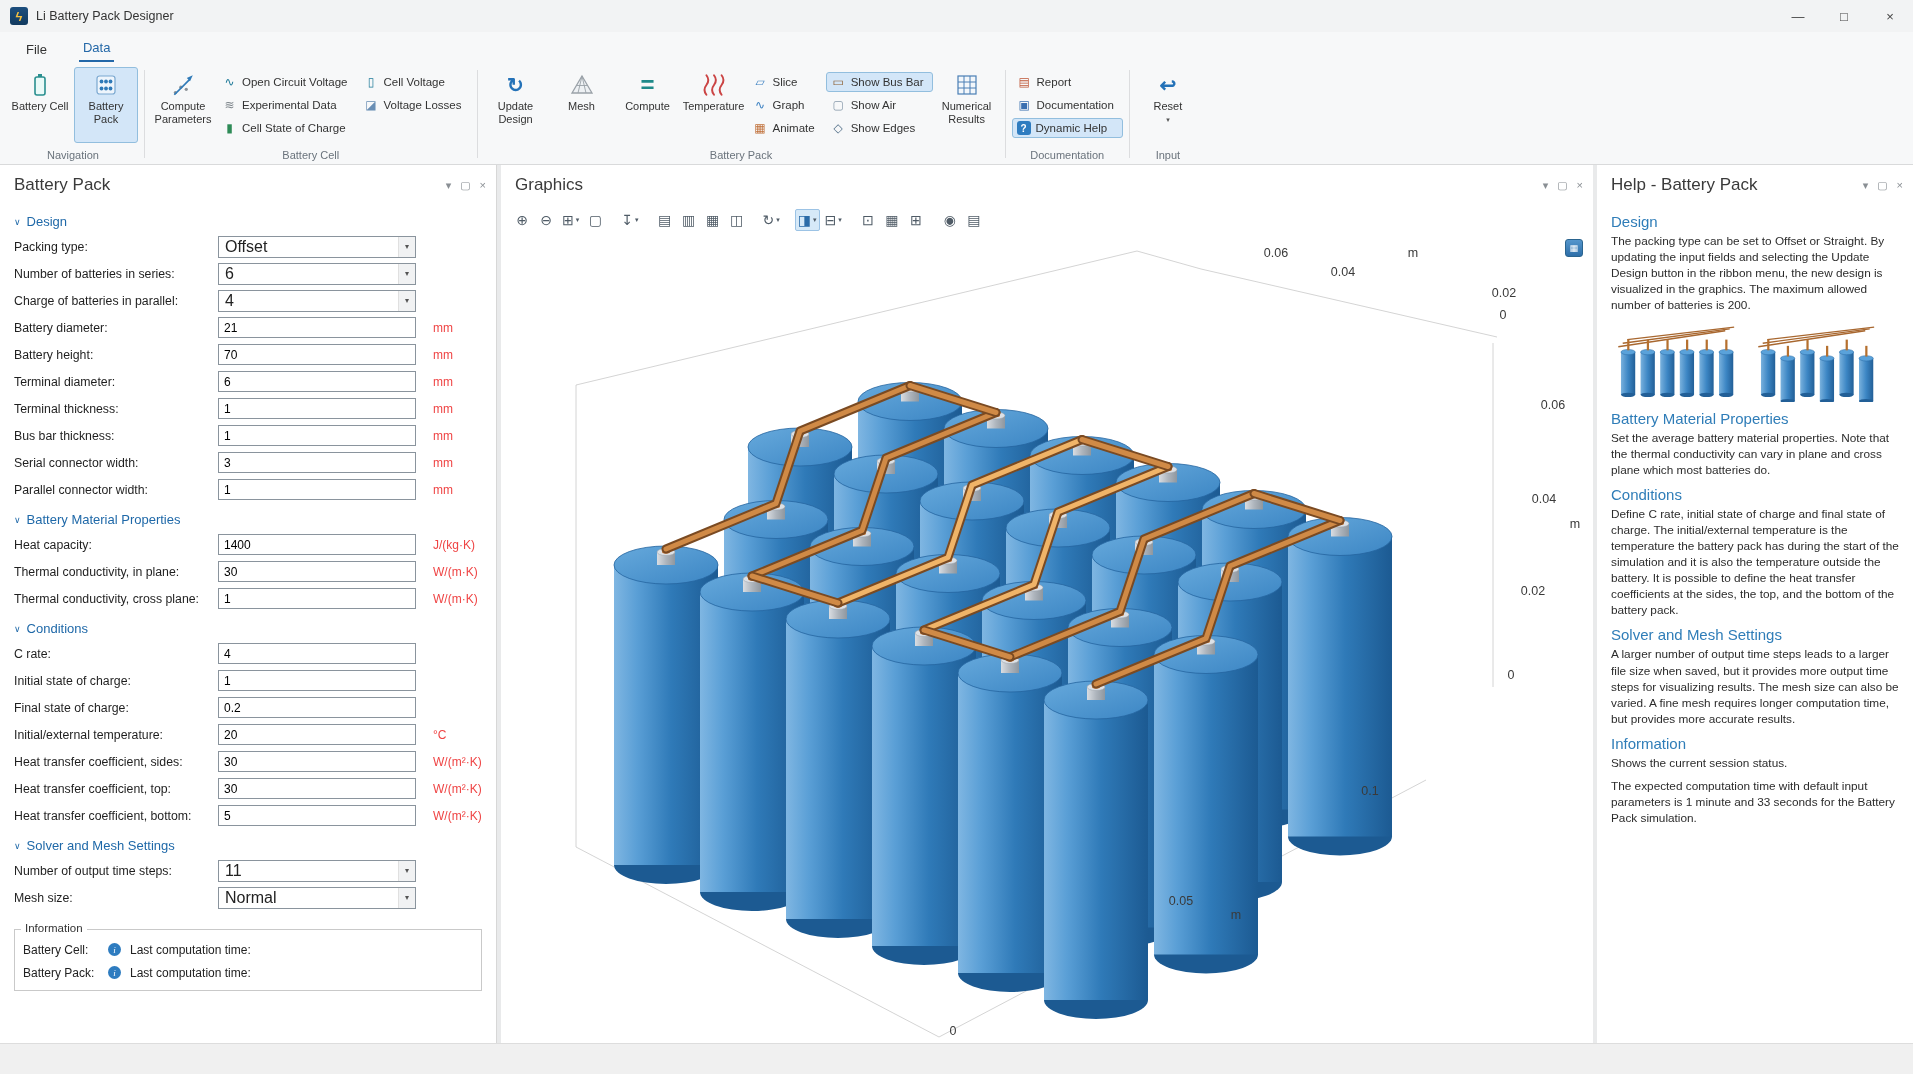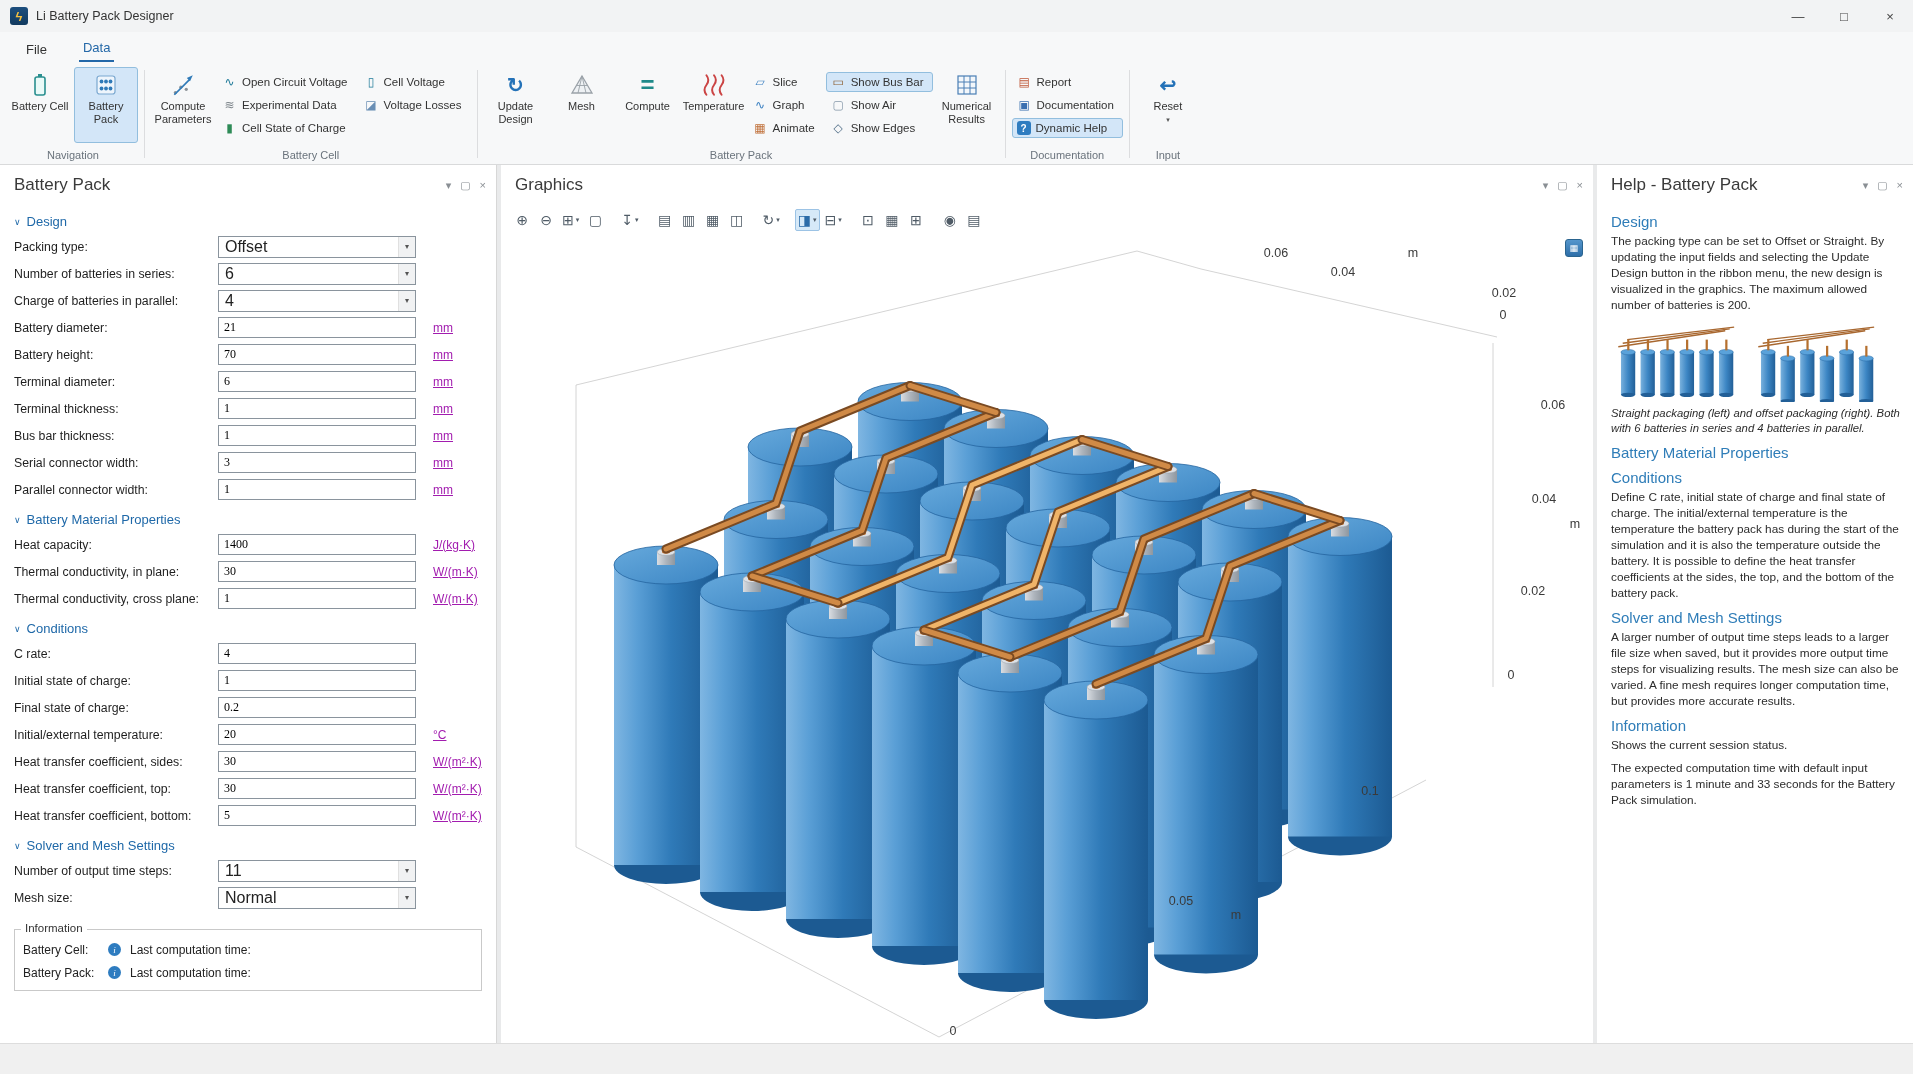--- a/index.html
+++ b/index.html
@@ -46,25 +46,25 @@
   .ptitle{font-size:17px;color:#3a3a3a;}
   .picons{margin-left:auto;display:flex;gap:9px;color:#8a8f94;font-size:11px;}
   .picons span{cursor:default;}
 
   
   .lp-content{padding:0 0 0 14px;}
   .sect-head{display:flex;align-items:center;gap:6px;color:#1e68a8;font-size:13px;margin:9px 0 4px;}
   .sect-head .chev{font-size:9px;color:#1e68a8;}
   .frow{display:flex;align-items:center;height:27px;}
   .flabel{flex:0 0 204px;font-size:12.3px;color:#1f1f1f;}
-  input.fin{width:198px;height:21px;border:1px solid #8a949d;background:#fff;font-family:Liberation Serif, serif;font-size:12px;padding:0 5px;}
+  input.fin{width:198px;height:21px;border:1px solid #8a949d;background:#fff;font-family:Liberation Sans, sans-serif;font-size:12px;padding:0 5px;}
   .fsel{width:198px;height:22px;border:1px solid #8a949d;background:#fff;display:flex;align-items:center;}
   .fsel .v{flex:1;padding-left:6px;font-size:16px;}
   .fsel .c{width:17px;height:100%;display:flex;align-items:center;justify-content:center;font-size:8px;color:#555;background:#f1f2f3;border-left:1px solid #e0e0e0;}
-  .funit{margin-left:17px;font-size:12px;color:#a21caf;white-space:nowrap;text-decoration:underline;}
+  .funit{margin-left:17px;font-size:12px;color:#ef4444;white-space:nowrap;}
   .infobox{margin:18px 14px 0 0;border:1px solid #c9c9c9;padding:8px 8px 6px;position:relative;}
   .infobox .lg{position:absolute;top:-8px;left:6px;background:#fff;padding:0 4px;font-size:11.5px;color:#333;}
   .irow{display:flex;align-items:center;gap:9px;height:23px;font-size:12px;}
   .irow .ilab{width:76px;}
   .info-i{width:13px;height:13px;border-radius:50%;background:#2e7cc0;color:#fff;font-size:9px;display:inline-flex;align-items:center;justify-content:center;font-style:italic;font-family:"Liberation Serif",serif;}
 
   
   .gtoolbar{height:30px;display:flex;align-items:center;padding-left:10px;gap:2px;}
   .tbtn{height:22px;min-width:22px;display:flex;align-items:center;justify-content:center;border:1px solid transparent;border-radius:2px;color:#4f5b66;font-size:14px;padding:0 2px;cursor:default;}
   .tbtn.active{background:#d6e9f8;border-color:#9cc3e5;color:#2b6ba8;}
@@ -821,22 +821,22 @@
             <rect x="99" y="36" width="16" height="48" fill="url(#mgB)"></rect>
             <ellipse cx="107" cy="84" rx="8" ry="2.5" fill="#225f97"></ellipse>
             <ellipse cx="107" cy="36" rx="8" ry="3" fill="#5aa2da" stroke="#2d6da8" stroke-width="0.6"></ellipse>
             <rect x="106" y="22" width="2.5" height="12" fill="#b5702f"></rect>
             <rect x="121" y="43" width="16" height="48" fill="url(#mgB)"></rect>
             <ellipse cx="129" cy="91" rx="8" ry="2.5" fill="#225f97"></ellipse>
             <ellipse cx="129" cy="43" rx="8" ry="3" fill="#5aa2da" stroke="#2d6da8" stroke-width="0.6"></ellipse>
             <rect x="128" y="29" width="2.5" height="12" fill="#b5702f"></rect>
           </svg>
         </div>
-        <div class="caption">Straight packaging (left) and offset packaging (right). Both with 6 batteries in series and 4 batteries in parallel.</div>
         <div class="hhead">Battery Material Properties</div>
+        <p class="hp-p">Set the average battery material properties. Note that the thermal conductivity can vary in plane and cross plane which most batteries do.</p>
         <div class="hhead">Conditions</div>
         <p class="hp-p">Define C rate, initial state of charge and final state of charge. The initial/external temperature is the temperature the battery pack has during the start of the simulation and it is also the temperature outside the battery. It is possible to define the heat transfer coefficients at the sides,  the top, and the bottom of the battery pack.</p>
         <div class="hhead">Solver and Mesh Settings</div>
         <p class="hp-p">A larger number of output time steps leads to a larger file size when saved, but it provides more output time steps for visualizing results. The mesh size can also be varied. A fine mesh requires longer computation time, but provides more accurate results.</p>
         <div class="hhead">Information</div>
         <p class="hp-p">Shows the current session status.</p>
         <p class="hp-p">The expected computation time with default input parameters is 1 minute and 33 seconds for the Battery Pack simulation.</p>
       </div>
   </div>
 

